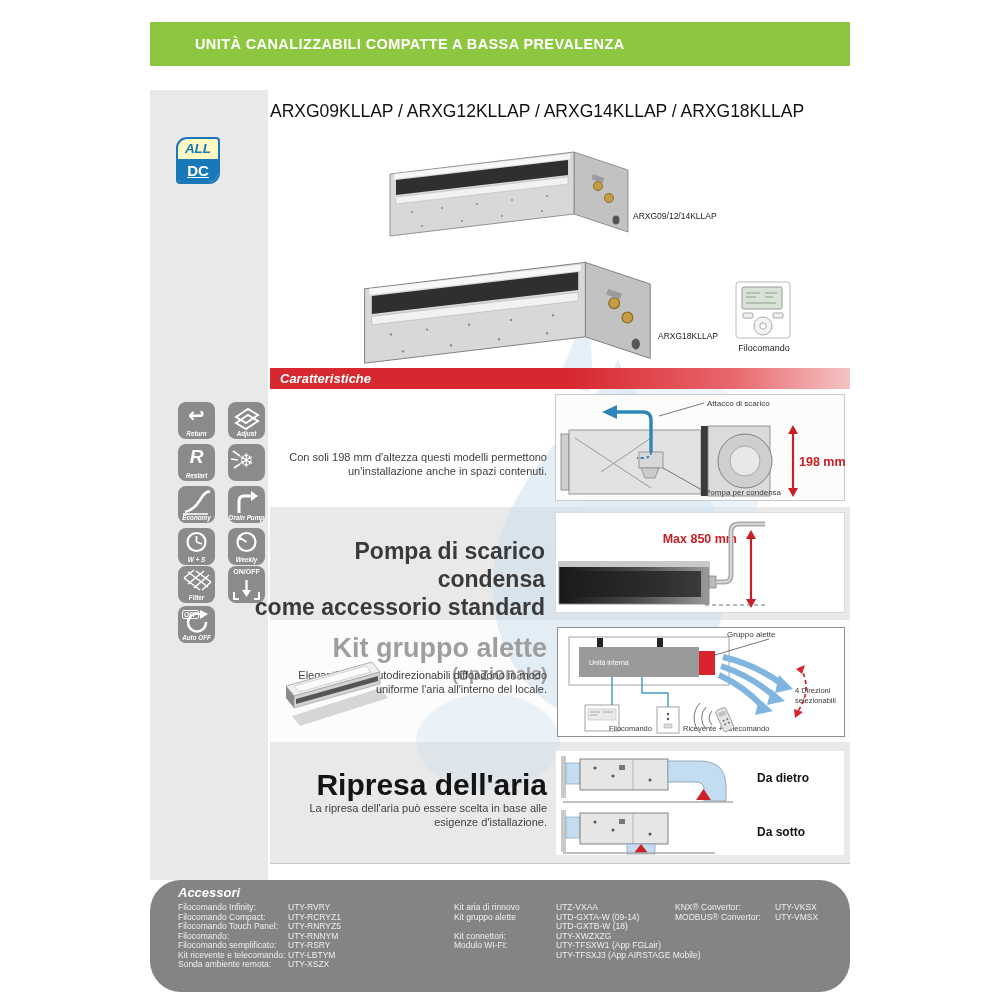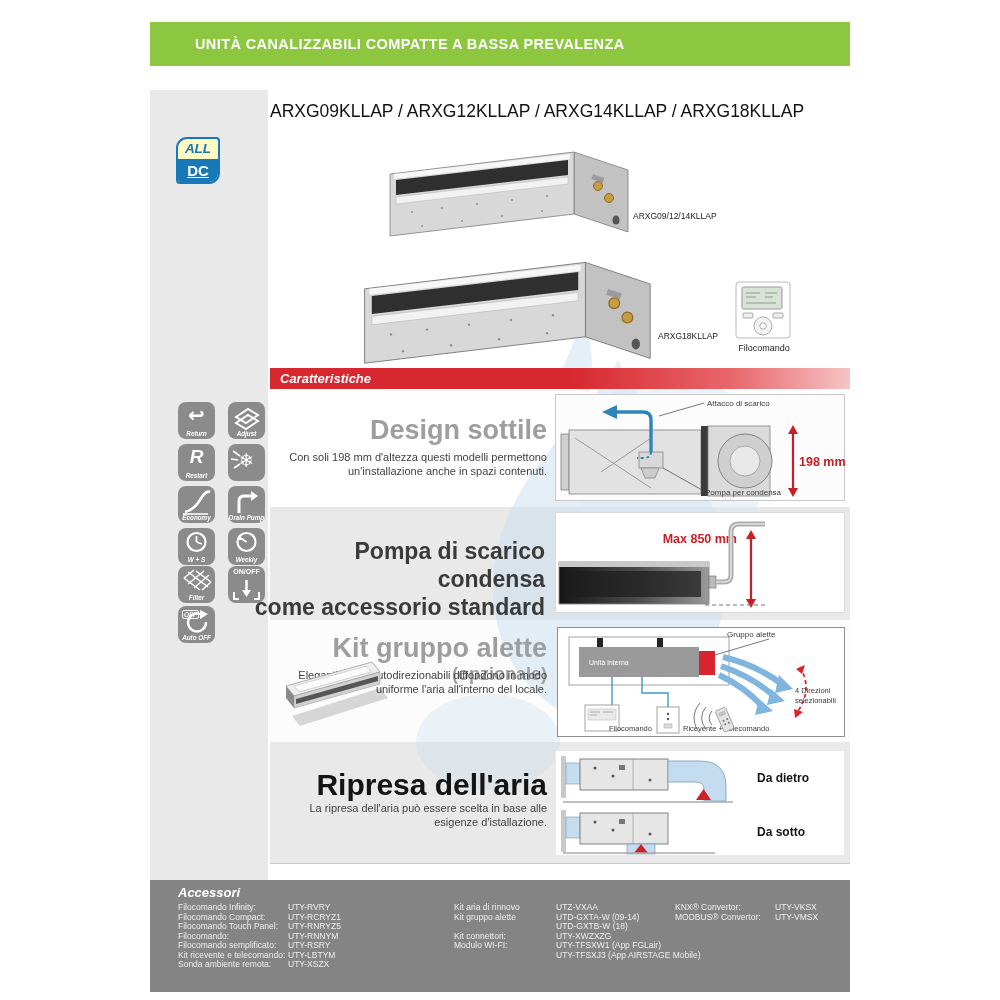--- a/index.html
+++ b/index.html
@@ -31,21 +31,21 @@
   .sec-louver{top:620px;height:122px;background:#FCFCFC;}
   .sec-air{top:742px;height:122px;background:#E9E9E9;border-bottom:1px solid #C9C9C9;box-sizing:border-box;}
   .h-gray{color:#9E9E9E;font-weight:bold;font-size:27px;}
   .h-suffix{color:#9E9E9E;font-weight:bold;font-size:18px;}
   .h-dark{color:#3A3A3A;font-weight:bold;font-size:23px;line-height:28px;}
   .h-black{color:#141414;font-weight:bold;font-size:30px;}
   .para{font-size:11px;color:#3F3F3F;line-height:14px;text-align:right;}
   .ralign{text-align:right;}
   .panel{background:#fff;}
   
-  .accbar{left:0;top:880px;width:700px;height:112px;background:#848484;color:#EFEFEF;}
+  .accbar{left:0;top:880px;width:700px;height:112px;background:#848484;color:#EFEFEF;border-radius:31px;}
   .acc-title{position:absolute;left:28px;top:5px;font-size:13px;font-weight:bold;font-style:italic;color:#fff;}
   .acc-col{position:absolute;top:23px;font-size:8.5px;line-height:9.5px;white-space:nowrap;}
   .acc-label{display:inline-block;vertical-align:top;}
   .c1 .acc-label{width:110px;}
   .c2 .acc-label{width:102px;margin-left:36px;}
   .c3 .acc-label{width:100px;}
   svg text{font-family:"Liberation Sans","DejaVu Sans",sans-serif;}
 </style>
 </head>
 <body>
@@ -202,21 +202,20 @@
     <circle cx="28" cy="45" r="9" fill="#F4F4F4" stroke="#AAAAAA"></circle>
     <circle cx="28" cy="45" r="3.2" fill="#FFFFFF" stroke="#AAAAAA"></circle>
   </svg>
   <div class="abs remote-caption z2">Filocomando</div>
 
   <div class="abs banner z2">
     <span>Caratteristiche</span>
   </div>
 
   <div class="abs sec sec-design"></div>
-  <div class="abs h-gray ralign z2" style="left:127px;top:415px;width:270px;">Design sottile</div>
   <div class="abs para z2" style="left:117px;top:450px;width:280px;">Con soli 198 mm d'altezza questi modelli permettono un'installazione anche in spazi contenuti.</div>
   <svg class="abs z2 panel" style="left:405px;top:394px;" width="290" height="107" viewBox="0 0 290 107">
     <rect x="0.5" y="0.5" width="289" height="106" fill="#FCFCFC" stroke="#C9C9C9"></rect>
     <rect x="6" y="40" width="8" height="56" fill="#CFCFCF" stroke="#808080" stroke-width="0.8"></rect>
     <rect x="14" y="36" width="132" height="64" fill="#E2E2E2" stroke="#808080" stroke-width="0.8"></rect>
     <path d="M20 44 L96 94 M96 44 L46 78" stroke="#9A9A9A" stroke-width="1"></path>
     <rect x="84" y="58" width="24" height="16" fill="#D8D8D8" stroke="#888888" stroke-width="0.8"></rect>
     <path d="M86 74 L104 74 L100 84 L90 84 Z" fill="#CCCCCC" stroke="#888888" stroke-width="0.8"></path>
     <rect x="146" y="32" width="7" height="70" fill="#3A3A3A"></rect>
     <rect x="153" y="32" width="62" height="70" fill="#DBDBDB" stroke="#808080" stroke-width="0.8"></rect>

